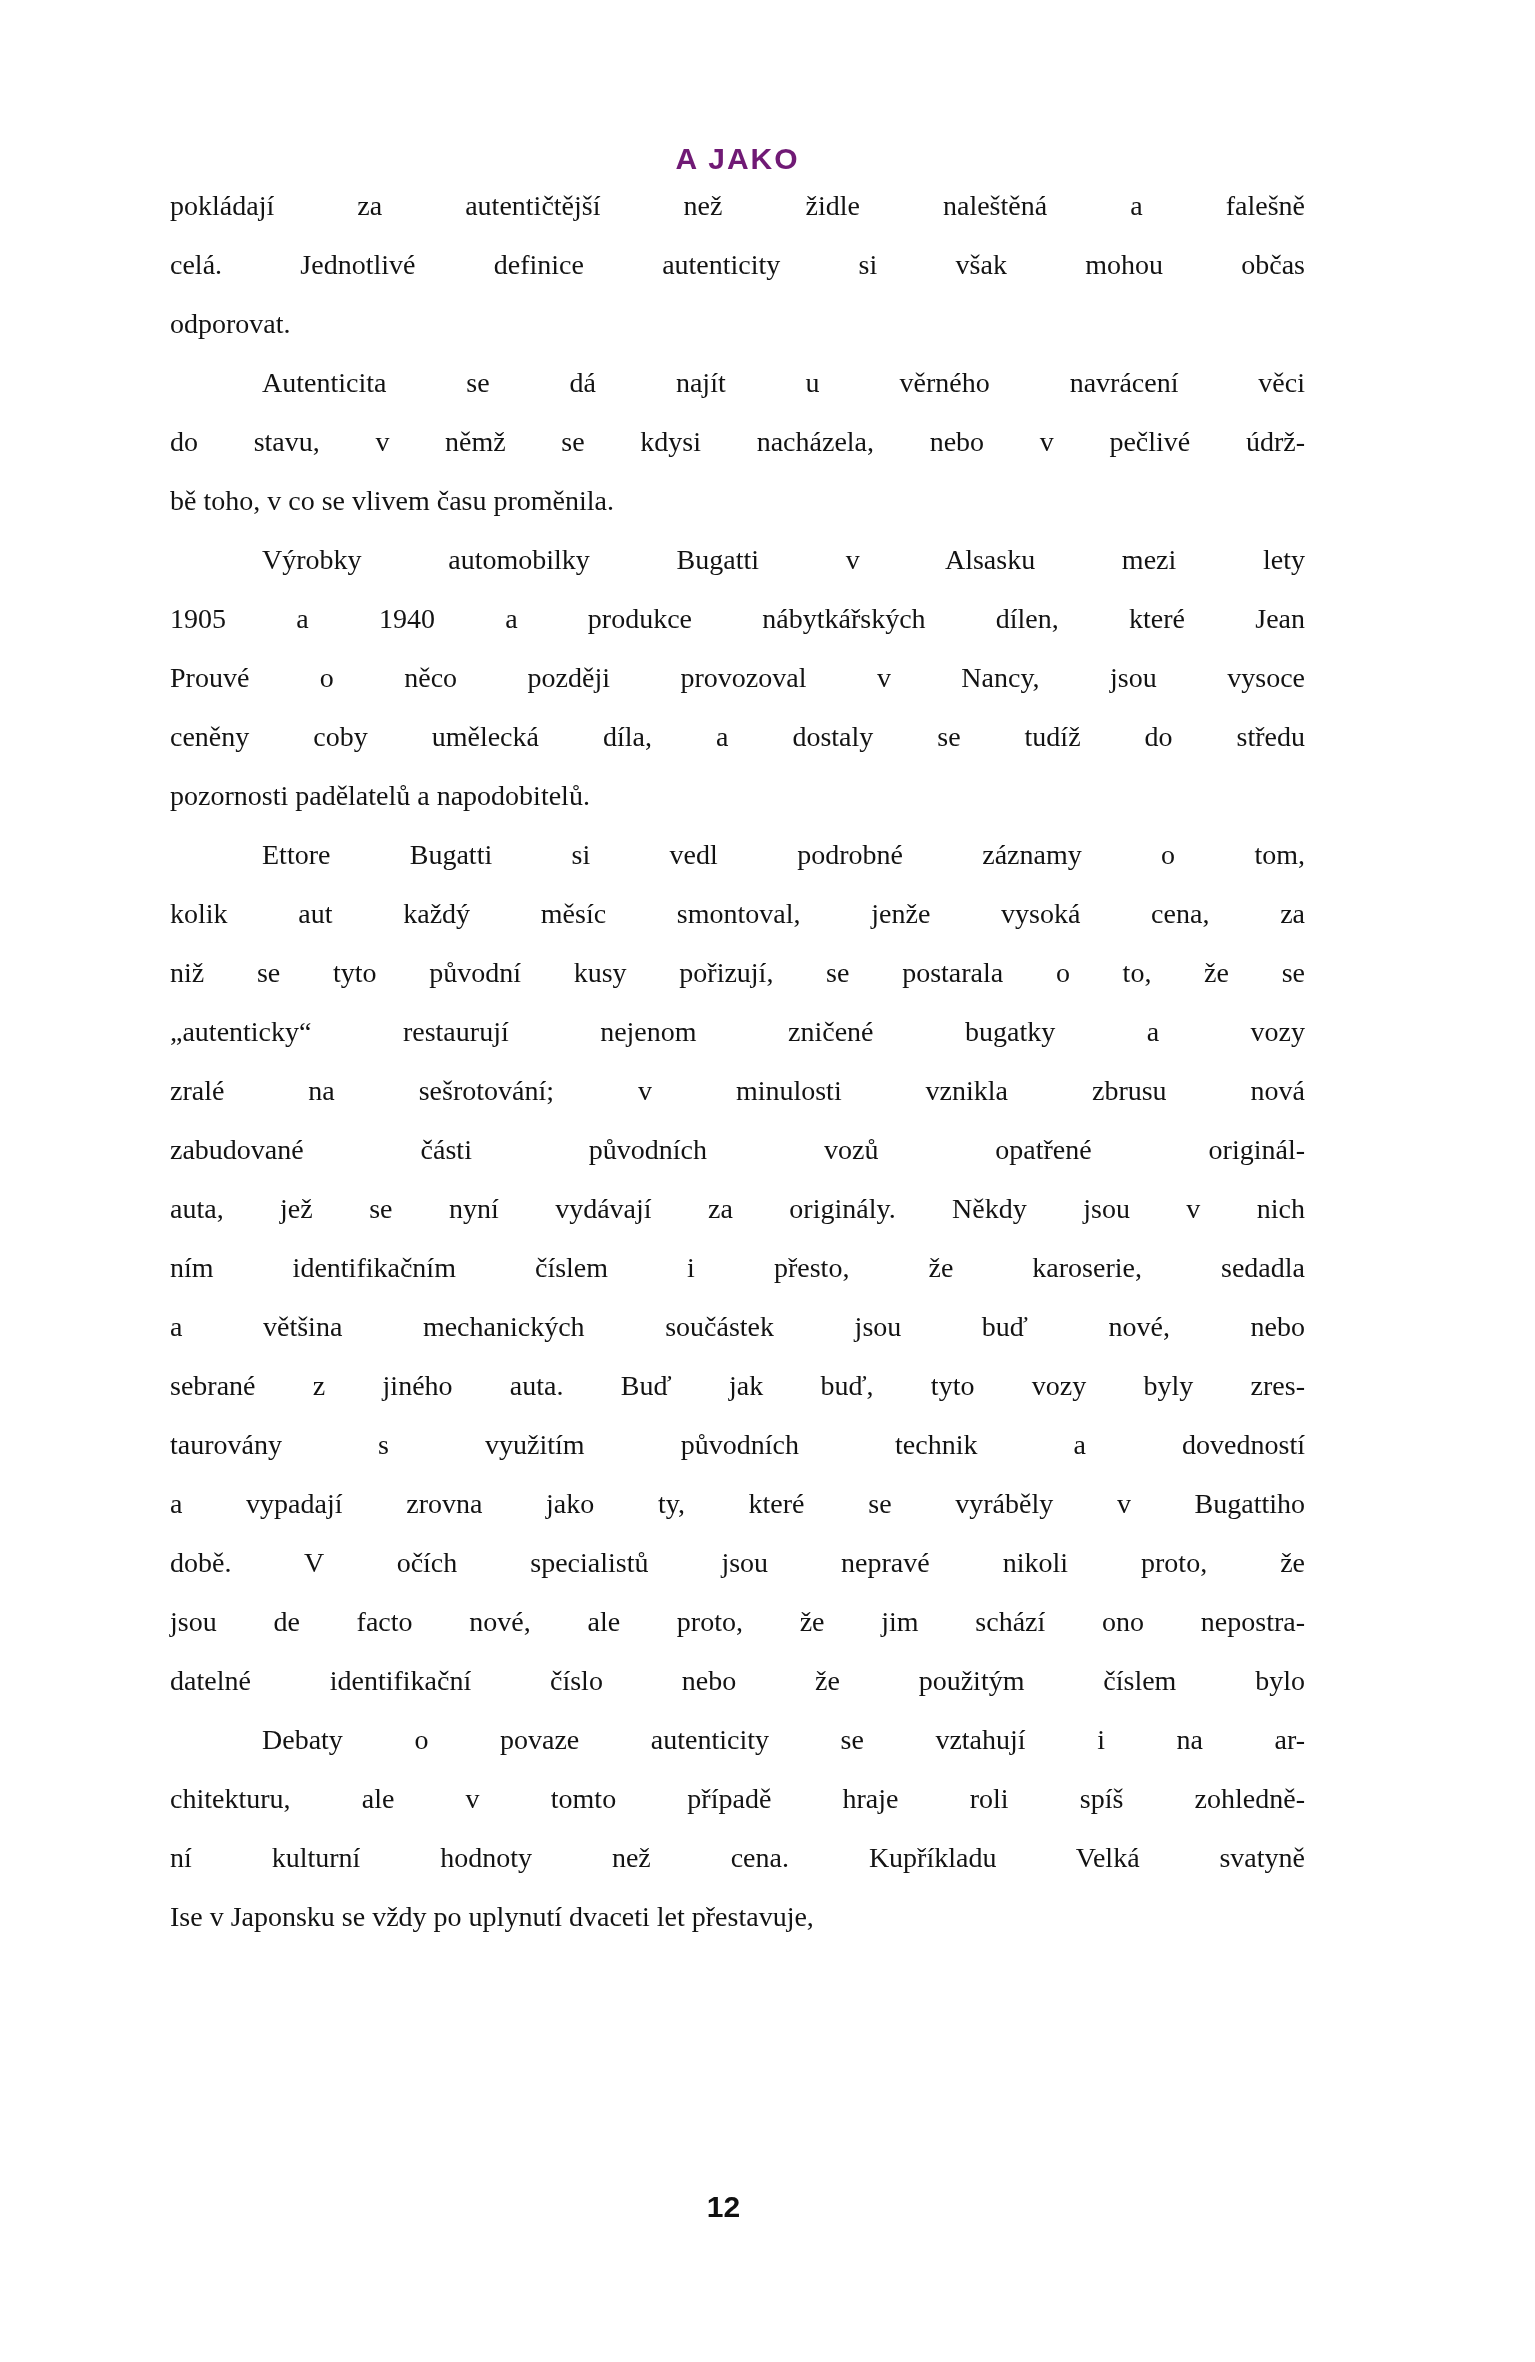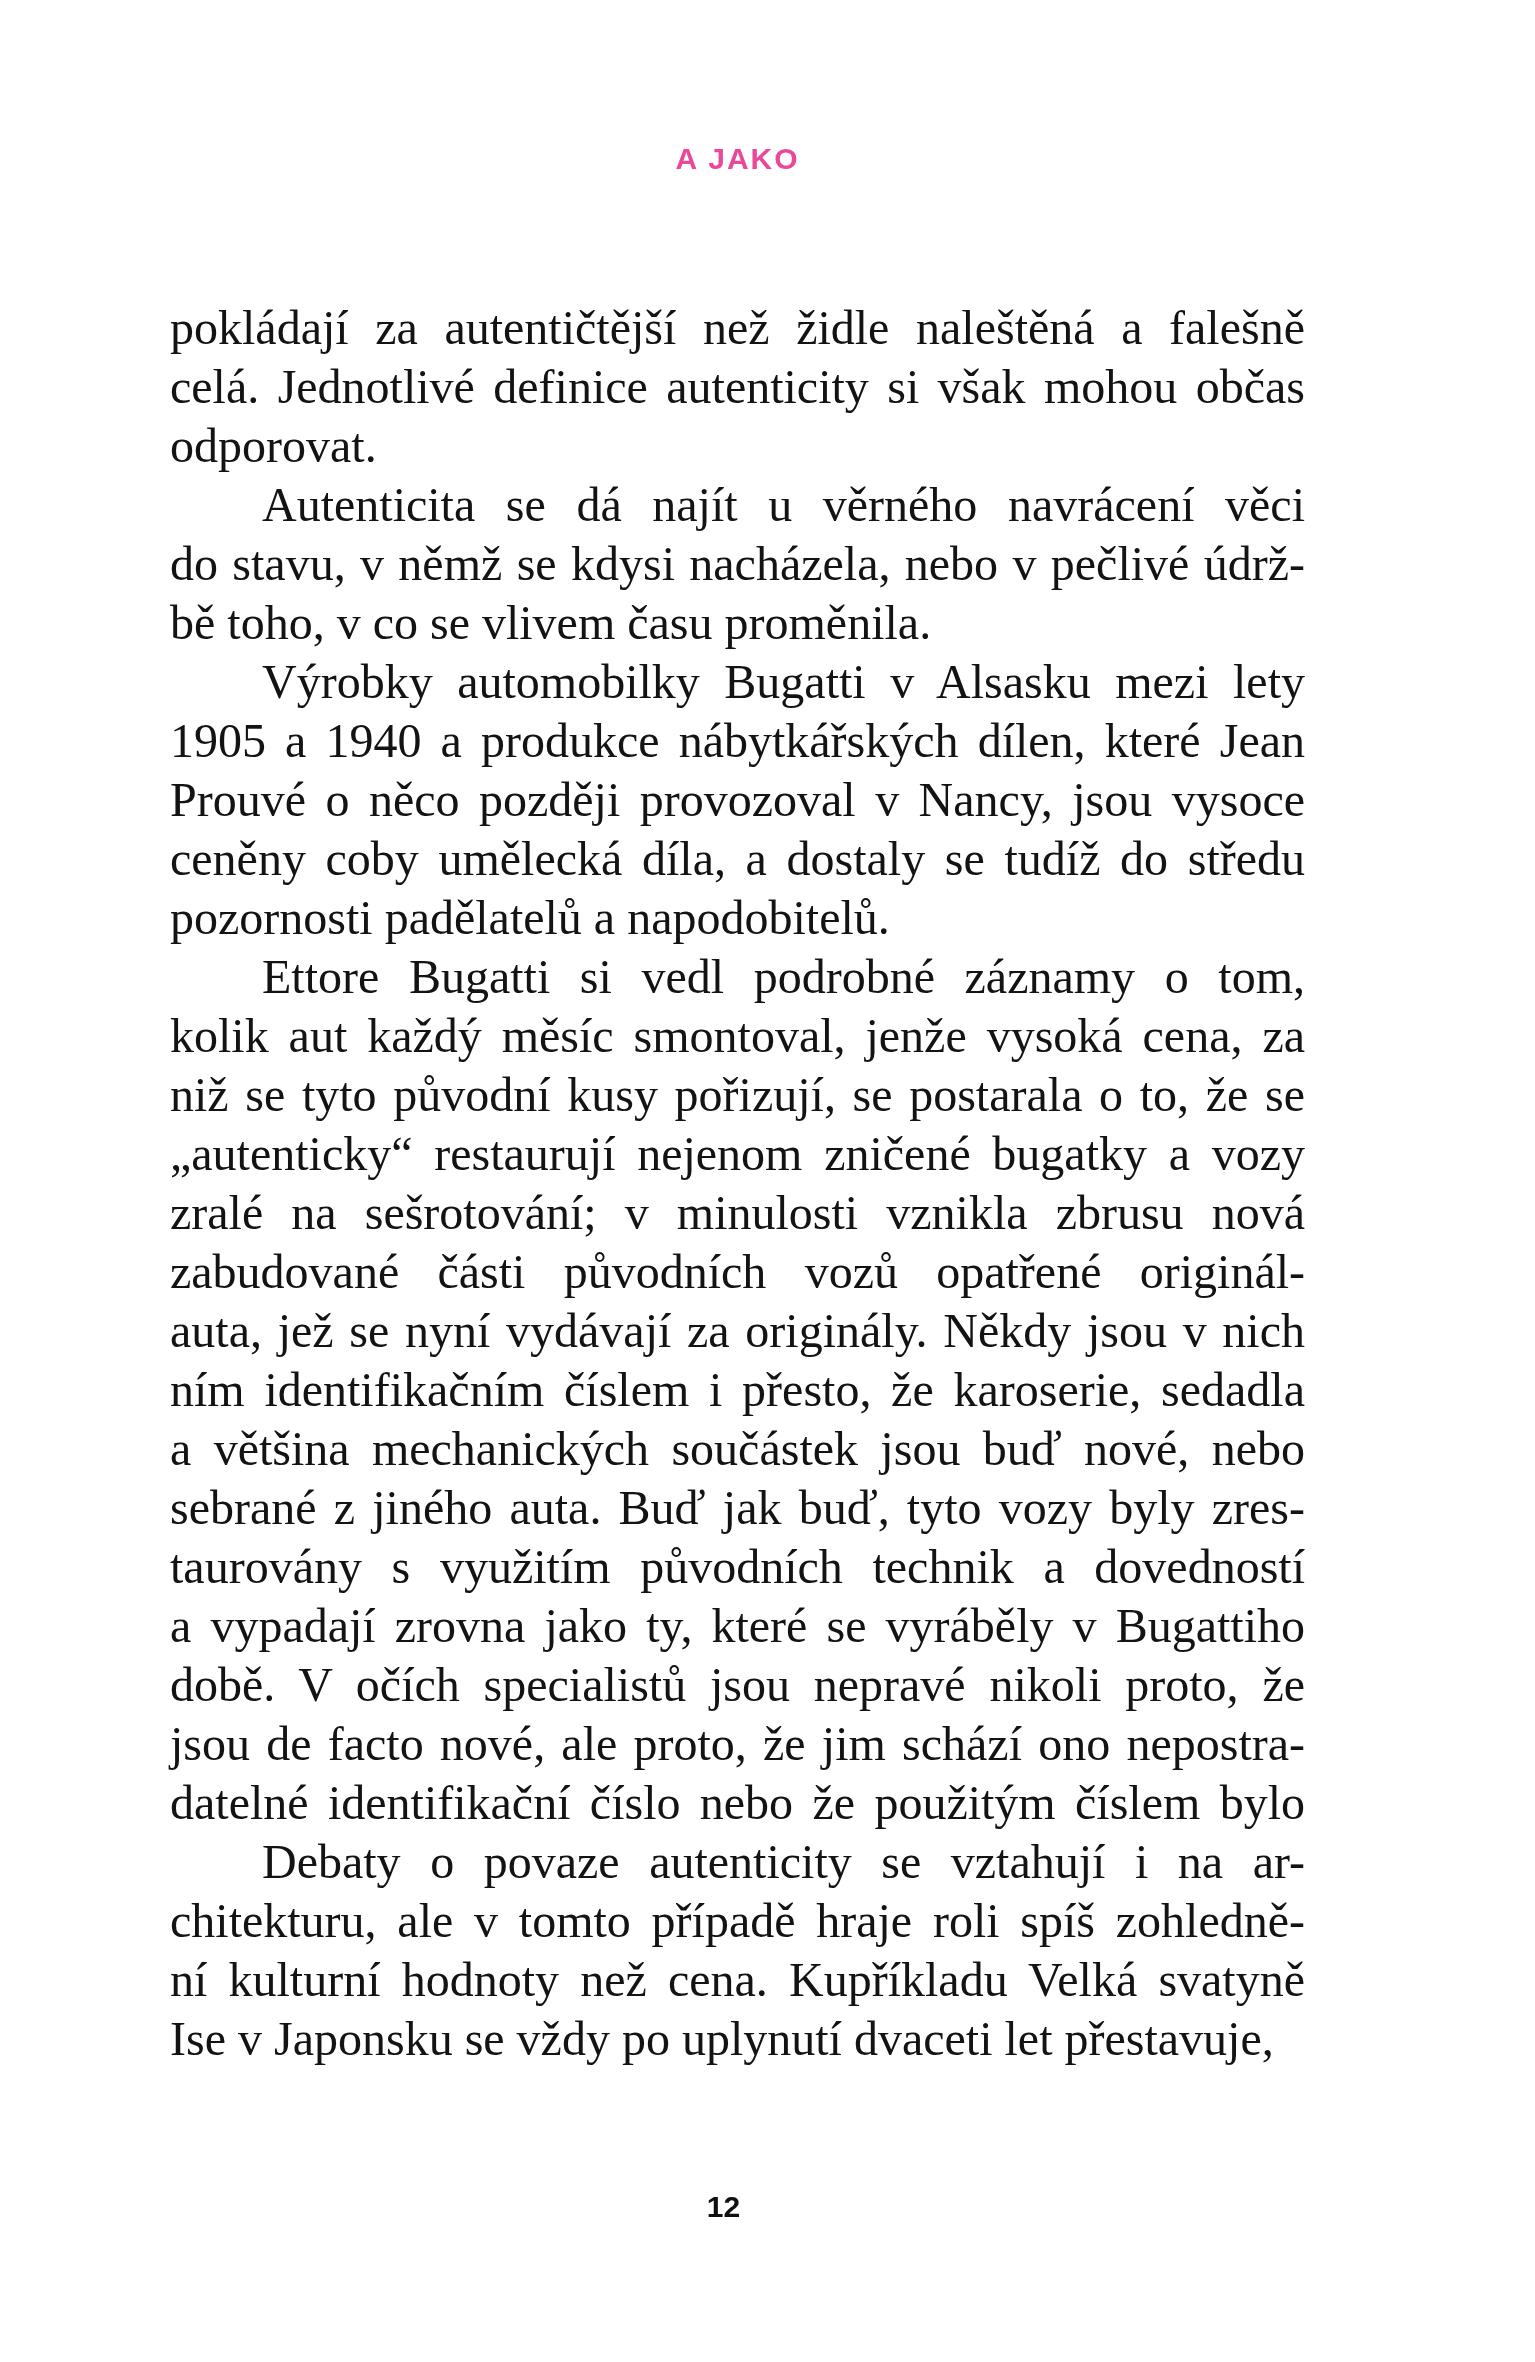--- a/index.html
+++ b/index.html
@@ -21,25 +21,24 @@
     box-sizing: border-box;
     padding: 142px 230px 0 170px;
     background: #ffffff;
   }
   .header {
     font-family: "Liberation Sans", sans-serif;
     font-weight: 700;
     font-size: 30px;
     letter-spacing: 2px;
     text-align: center;
-    color: #ec4899;
+    color: #701a75;
   }
   .text-block {
-    margin-top: 122px;
-    font-size: 48px;
+    font-size: 28px;
     line-height: 59px;
     color: #131313;
   }
   .para {
     margin: 0;
     padding: 0;
   }
   .line {
     text-align: justify;
     text-align-last: justify;

